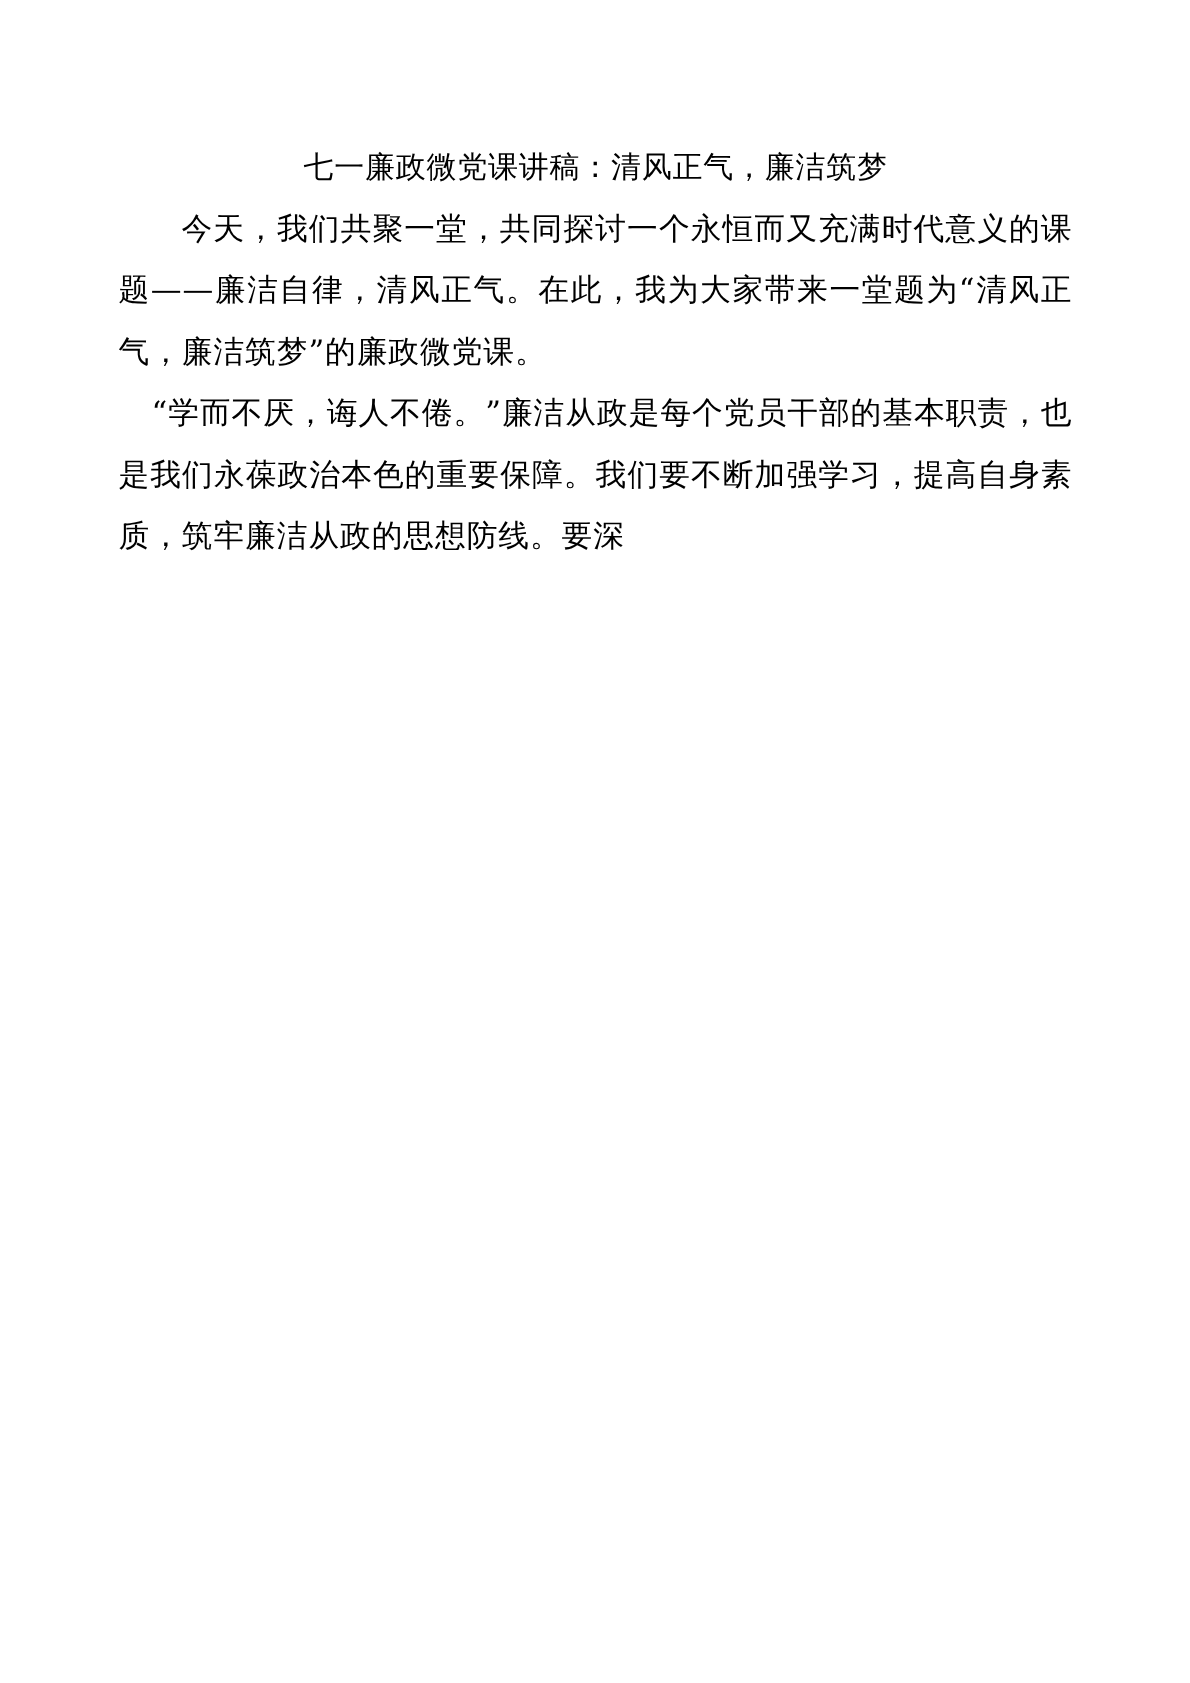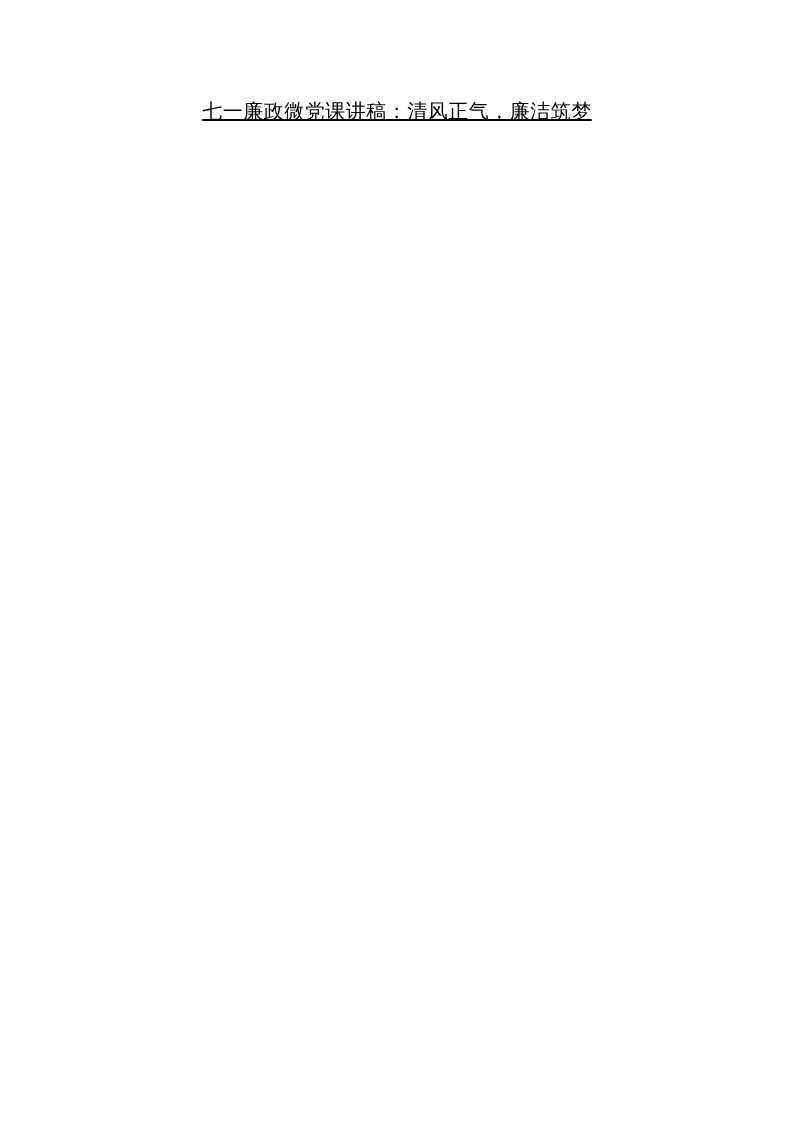--- a/index.html
+++ b/index.html
@@ -14,21 +14,20 @@
     color: #000000;
     overflow: hidden;
   }
   .page {
     position: relative;
     width: 793px;
     height: 894px;
     box-sizing: border-box;
     padding: 92px 78px 60px 79px;
     background: #ffffff;
-    text-decoration: underline;
   }
   .doc-title {
     font-size: 20px;
     line-height: 38px;
     text-align: center;
     letter-spacing: 0.5px;
     margin: 0 0 2px 0;
     font-weight: normal;
     font-family: "DejaVu Serif", "Liberation Serif", serif;
   }
@@ -44,13 +43,15 @@
   .indent-0 { text-indent: 0; }
   .indent-1 { text-indent: 22px; }
   .indent-2 { text-indent: 42px; }
 </style>
 </head>
 <body>
 
 <div class="page">
   <h1 class="doc-title">七一廉政微党课讲稿：清风正气，廉洁筑梦</h1>
 
+  <p class="para indent-2">今天，我们共聚一堂，共同探讨一个永恒而又充满时代意义的课题——廉洁自律，清风正气。在此，我为大家带来一堂题为“清风正气，廉洁筑梦”的廉政微党课。</p>
+  <p class="para indent-1">“学而不厌，诲人不倦。”廉洁从政是每个党员干部的基本职责，也是我们永葆政治本色的重要保障。我们要不断加强学习，提高自身素质，筑牢廉洁从政的思想防线。要深</p>
 </div>
 
 </body></html>

